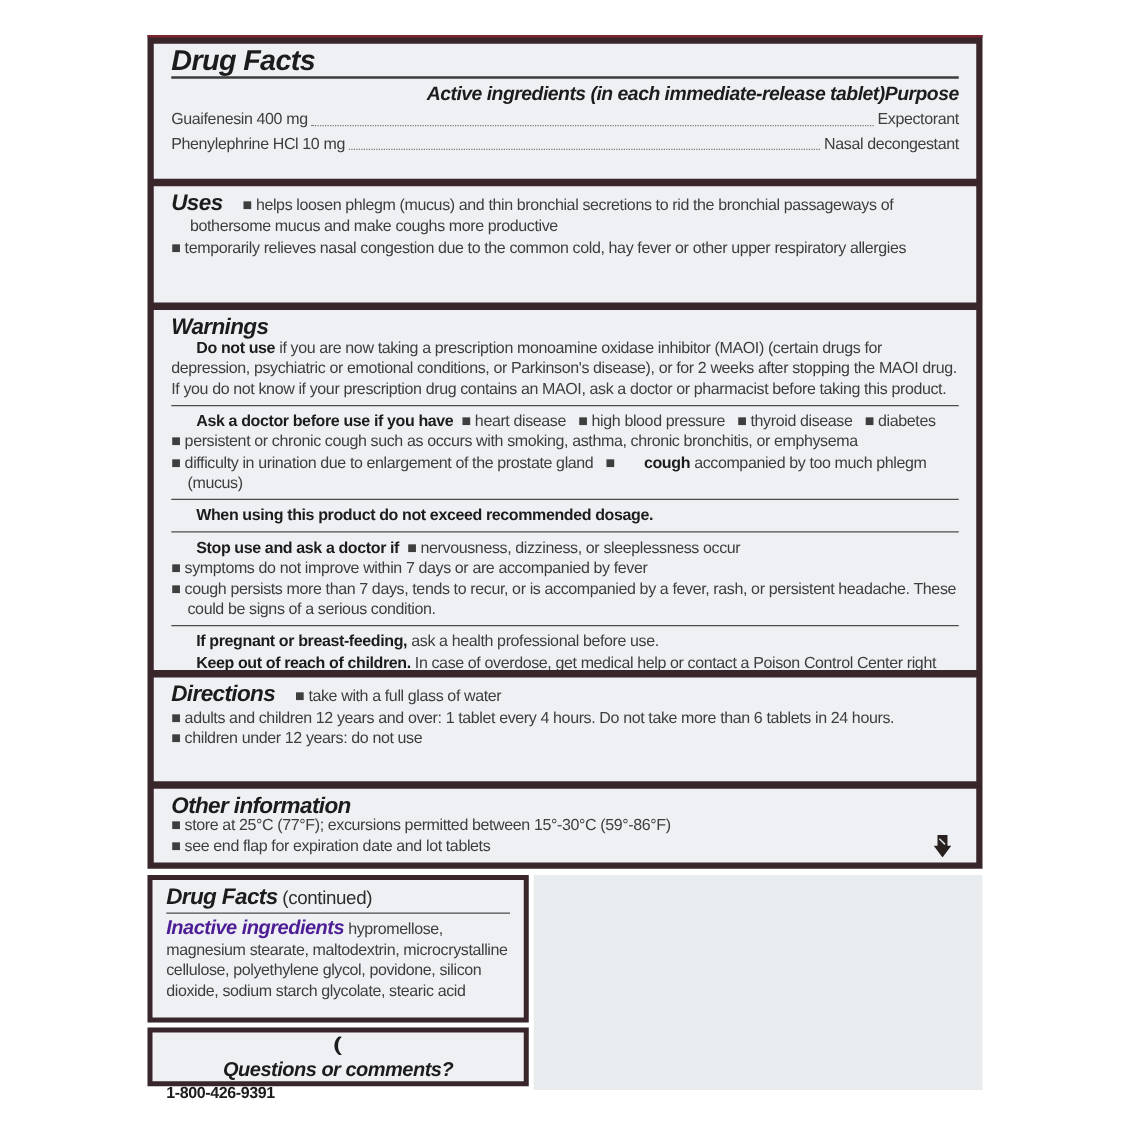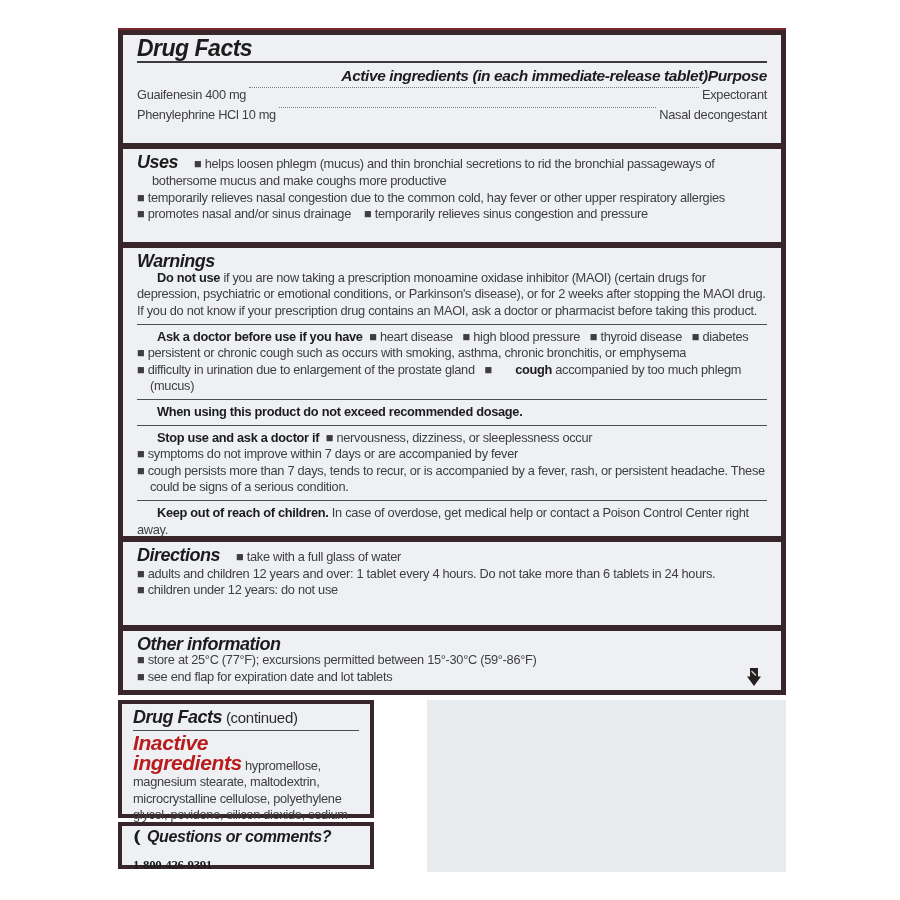--- a/index.html
+++ b/index.html
@@ -23,46 +23,46 @@
   .p5 { height:60px; position:relative; }
 
   .title { font-style:italic; font-weight:bold; font-size:23px; color:#1c1c1c; letter-spacing:-0.5px; }
   .title-rule { border-top:2px solid #3c3c3c; margin:4px 0 5px 0; }
   .sect-h { font-style:italic; font-weight:bold; font-size:18px; color:#1c1c1c; letter-spacing:-0.5px; }
   .sub-h { font-weight:bold; color:#1c1c1c;margin-left:20px; }
   .inline-h { margin-right:16px; }
 
   .active-row { display:flex; justify-content:flex-end; align-items:baseline; }
   .active-h { font-style:italic; font-weight:bold; font-size:15.5px; color:#1c1c1c; letter-spacing:-0.4px; }
-  .dotrow { display:flex; align-items:flex-start; margin-top:3px; }
+  .dotrow { display:flex; align-items:flex-end; margin-top:3px; }
   .dots { flex:1; border-bottom:1.6px dotted #7a7a7a; margin:0 3px 3px 3px; min-width:30px; }
 
   .hang { padding-left:15px; text-indent:-15px; }
   .b { padding-left:13px; text-indent:-13px; }
   .rule { border-top:1.5px solid #4c4c4c; margin:4px 0; }
 
   
   .package-surface {
     position:absolute; left:427px; top:700px; width:359px; height:172px;
     background:#e9ecef;
   }
   .side-panel {
-    position:absolute; left:118px; width:256px;
+    position:absolute; left:118px; width:305px;
     background:#eef0f3; border:4px solid #38262a;
     padding:5px 11px; font-size:12.8px; line-height:16.4px; letter-spacing:-0.3px;
   }
   .sp1 { top:700px; height:118px; }
   .sp2 { top:822px; height:47px; padding-top:3px; }
   .cont-title { font-style:italic; font-weight:bold; font-size:18px; color:#1c1c1c; letter-spacing:-0.5px; }
   .cont-suffix { font-weight:normal; font-style:normal; font-size:15px; color:#2c2c2c; }
   .cont-rule { border-top:1.5px solid #4c4c4c; margin:3px 0 4px 0; }
-  .inactive-h { font-style:italic; font-weight:bold; font-size:21px; color:#b91c1c; letter-spacing:-0.4px; }
-  .q-head { display:flex; align-items:center; gap:5px; }
+  .inactive-h { font-style:italic; font-weight:bold; font-size:16px; color:#4c1d95; letter-spacing:-0.4px; }
+  .q-head { display:flex; align-items:center; gap:5px;flex-direction:column; }
   .q-title { font-style:italic; font-weight:bold; font-size:16px; color:#1c1c1c; letter-spacing:-0.4px; }
-  .q-number { font-weight:bold; color:#1c1c1c; margin-top:12px;font-family:Liberation Serif, serif; }
+  .q-number { font-weight:bold; color:#1c1c1c; margin-top:1px; }
 
   .arrow-wrap { position:absolute; right:20px; bottom:4px; }
   svg { display:block; }
 </style>
 </head>
 <body>
 
 <div class="label-main">
 
   <div class="panel p1">
@@ -82,21 +82,20 @@
       <span class="dots"></span>
       <span>Nasal decongestant</span>
     </div>
   </div>
 
   <div class="panel p2">
     <div class="hang">
       <span class="sect-h inline-h">Uses</span><span>■ helps loosen phlegm (mucus) and thin bronchial secretions to rid the bronchial passageways of bothersome mucus and make coughs more productive</span>
     </div>
     <div class="b">■ temporarily relieves nasal congestion due to the common cold, hay fever or other upper respiratory allergies</div>
-    <div class="b">■ promotes nasal and/or sinus drainage&nbsp;&nbsp;&nbsp;&nbsp;■ temporarily relieves sinus congestion and pressure</div>
   </div>
 
   <div class="panel p3">
     <div class="sect-h">Warnings</div>
     <div>
       <span class="sub-h">Do not use</span><span> if you are now taking a prescription monoamine oxidase inhibitor (MAOI) (certain drugs for depression, psychiatric or emotional conditions, or Parkinson's disease), or for 2 weeks after stopping the MAOI drug. If you do not know if your prescription drug contains an MAOI, ask a doctor or pharmacist before taking this product.</span>
     </div>
     <div class="rule"></div>
     <div>
       <span class="sub-h">Ask a doctor before use if you have</span><span>&nbsp;&nbsp;■ heart disease&nbsp;&nbsp;&nbsp;■ high blood pressure&nbsp;&nbsp;&nbsp;■ thyroid disease&nbsp;&nbsp;&nbsp;■ diabetes</span>
@@ -107,20 +106,23 @@
     </div>
     <div class="rule"></div>
     <div class="sub-h">When using this product do not exceed recommended dosage.</div>
     <div class="rule"></div>
     <div>
       <span class="sub-h">Stop use and ask a doctor if</span><span>&nbsp;&nbsp;■ nervousness, dizziness, or sleeplessness occur</span>
     </div>
     <div class="b">■ symptoms do not improve within 7 days or are accompanied by fever</div>
     <div class="b">■ cough persists more than 7 days, tends to recur, or is accompanied by a fever, rash, or persistent headache. These could be signs of a serious condition.</div>
     <div class="rule"></div>
+    <div>
+      <span class="sub-h">If pregnant or breast-feeding,</span><span> ask a health professional before use.</span>
+    </div>
     <div>
       <span class="sub-h">Keep out of reach of children.</span><span> In case of overdose, get medical help or contact a Poison Control Center right away.</span>
     </div>
   </div>
 
   <div class="panel p4">
     <div class="hang">
       <span class="sect-h inline-h">Directions</span><span>■ take with a full glass of water</span>
     </div>
     <div class="b">■ adults and children 12 years and over: 1 tablet every 4 hours. Do not take more than 6 tablets in 24 hours.</div>

